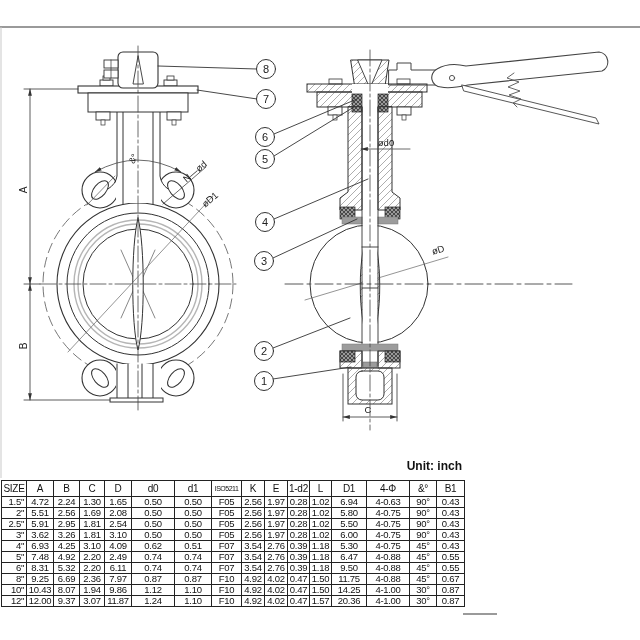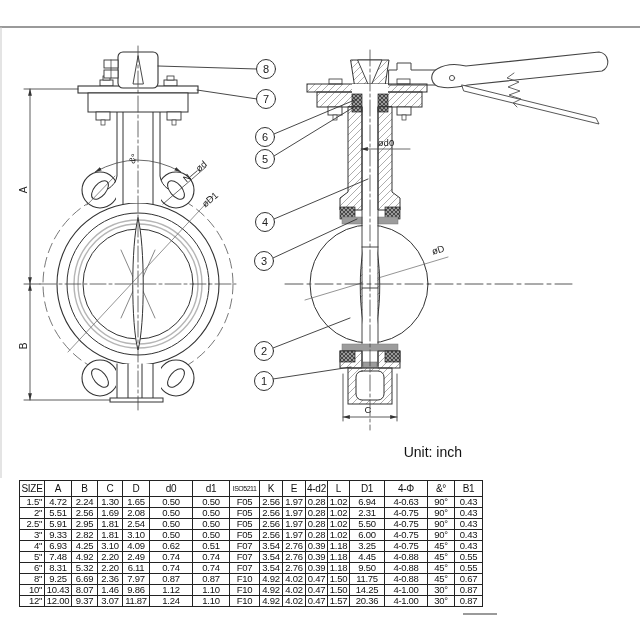--- a/index.html
+++ b/index.html
@@ -1,28 +1,28 @@
 <!DOCTYPE html>
 <html><head>
 <meta charset="utf-8">
 <style>
   html,body{margin:0;padding:0;background:#fff;}
   #stage{position:relative;width:640px;height:640px;background:#fff;overflow:hidden;
          font-family:"Liberation Sans",sans-serif;}
   #drawing{position:absolute;left:0;top:0;}
   svg text{font-family:"Liberation Sans",sans-serif;fill:#222;}
-  #dim-table{position:absolute;left:19px;top:480px;width:462px;border-collapse:collapse;
+  #dim-table{position:absolute;left:1px;top:480px;width:462px;border-collapse:collapse;
              table-layout:fixed;font-size:9.5px;letter-spacing:-0.3px;color:#111;}
   #dim-table th,#dim-table td{border:1px solid #222;padding:0;margin:0;white-space:nowrap;
              overflow:hidden;text-align:center;font-weight:normal;}
   #dim-table th{height:15px;font-size:10px;}
   #dim-table th.iso{font-size:7px;letter-spacing:-0.5px;}
   #dim-table td{height:10px;line-height:10px;}
   #dim-table td.size{text-align:right;padding-right:2px;}
-  #unit-label{position:absolute;right:178px;top:444px;font-size:14px;font-weight:normal;color:#111;}
+  #unit-label{position:absolute;right:178px;top:459px;font-size:12px;font-weight:bold;color:#111;}
 </style>
 </head>
 <body>
 
 <div id="stage">
 
 <svg id="drawing" width="640" height="640" viewBox="0 0 640 640">
   <defs>
     <pattern id="hatch" patternUnits="userSpaceOnUse" width="7" height="7">
       <path d="M0,7 L7,0" stroke="#777" stroke-width="0.6"></path>
@@ -280,21 +280,21 @@
           <th>SIZE</th>
           <th>A</th>
           <th>B</th>
           <th>C</th>
           <th>D</th>
           <th>d0</th>
           <th>d1</th>
           <th class="iso">ISO5211</th>
           <th>K</th>
           <th>E</th>
-          <th>4-d2</th>
+          <th>1-d2</th>
           <th>L</th>
           <th>D1</th>
           <th>4-Φ</th>
           <th>&amp;°</th>
           <th>B1</th>
         </tr>
       </thead>
       <tbody>
         <tr>
           <td class="size">1.5"</td>
@@ -320,21 +320,21 @@
           <td>2.56</td>
           <td>1.69</td>
           <td>2.08</td>
           <td>0.50</td>
           <td>0.50</td>
           <td>F05</td>
           <td>2.56</td>
           <td>1.97</td>
           <td>0.28</td>
           <td>1.02</td>
-          <td>2.31</td>
+          <td>5.80</td>
           <td>4-0.75</td>
           <td>90°</td>
           <td>0.43</td>
         </tr>
         <tr>
           <td class="size">2.5"</td>
           <td>5.91</td>
           <td>2.95</td>
           <td>1.81</td>
           <td>2.54</td>
@@ -345,22 +345,22 @@
           <td>1.97</td>
           <td>0.28</td>
           <td>1.02</td>
           <td>5.50</td>
           <td>4-0.75</td>
           <td>90°</td>
           <td>0.43</td>
         </tr>
         <tr>
           <td class="size">3"</td>
-          <td>9.33</td>
-          <td>2.82</td>
+          <td>3.62</td>
+          <td>3.26</td>
           <td>1.81</td>
           <td>3.10</td>
           <td>0.50</td>
           <td>0.50</td>
           <td>F05</td>
           <td>2.56</td>
           <td>1.97</td>
           <td>0.28</td>
           <td>1.02</td>
           <td>6.00</td>
@@ -374,39 +374,39 @@
           <td>4.25</td>
           <td>3.10</td>
           <td>4.09</td>
           <td>0.62</td>
           <td>0.51</td>
           <td>F07</td>
           <td>3.54</td>
           <td>2.76</td>
           <td>0.39</td>
           <td>1.18</td>
-          <td>3.25</td>
+          <td>5.30</td>
           <td>4-0.75</td>
           <td>45°</td>
           <td>0.43</td>
         </tr>
         <tr>
           <td class="size">5"</td>
           <td>7.48</td>
           <td>4.92</td>
           <td>2.20</td>
           <td>2.49</td>
           <td>0.74</td>
           <td>0.74</td>
           <td>F07</td>
           <td>3.54</td>
           <td>2.76</td>
           <td>0.39</td>
           <td>1.18</td>
-          <td>4.45</td>
+          <td>6.47</td>
           <td>4-0.88</td>
           <td>45°</td>
           <td>0.55</td>
         </tr>
         <tr>
           <td class="size">6"</td>
           <td>8.31</td>
           <td>5.32</td>
           <td>2.20</td>
           <td>6.11</td>
@@ -437,21 +437,21 @@
           <td>1.50</td>
           <td>11.75</td>
           <td>4-0.88</td>
           <td>45°</td>
           <td>0.67</td>
         </tr>
         <tr>
           <td class="size">10"</td>
           <td>10.43</td>
           <td>8.07</td>
-          <td>1.46</td>
+          <td>1.94</td>
           <td>9.86</td>
           <td>1.12</td>
           <td>1.10</td>
           <td>F10</td>
           <td>4.92</td>
           <td>4.02</td>
           <td>0.47</td>
           <td>1.50</td>
           <td>14.25</td>
           <td>4-1.00</td>

